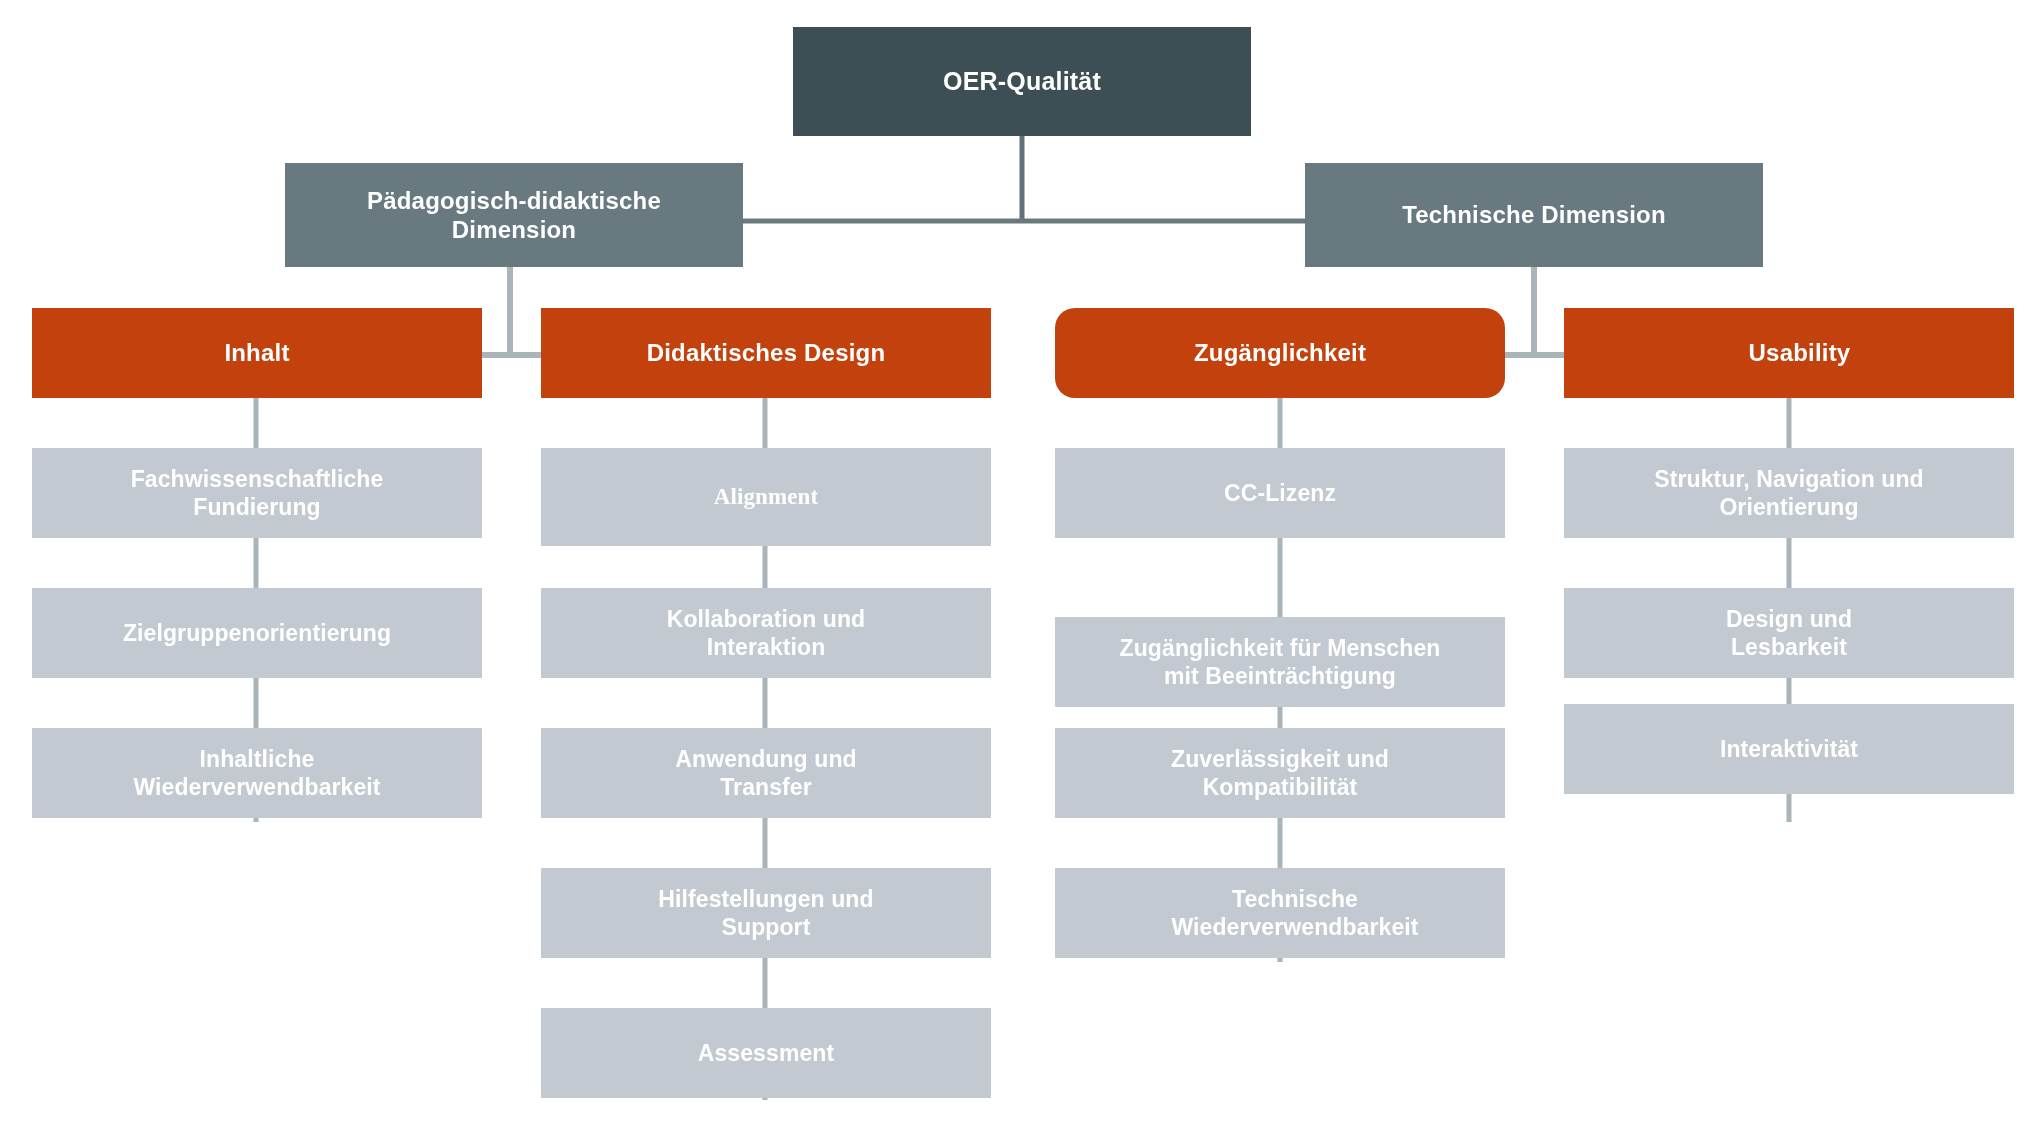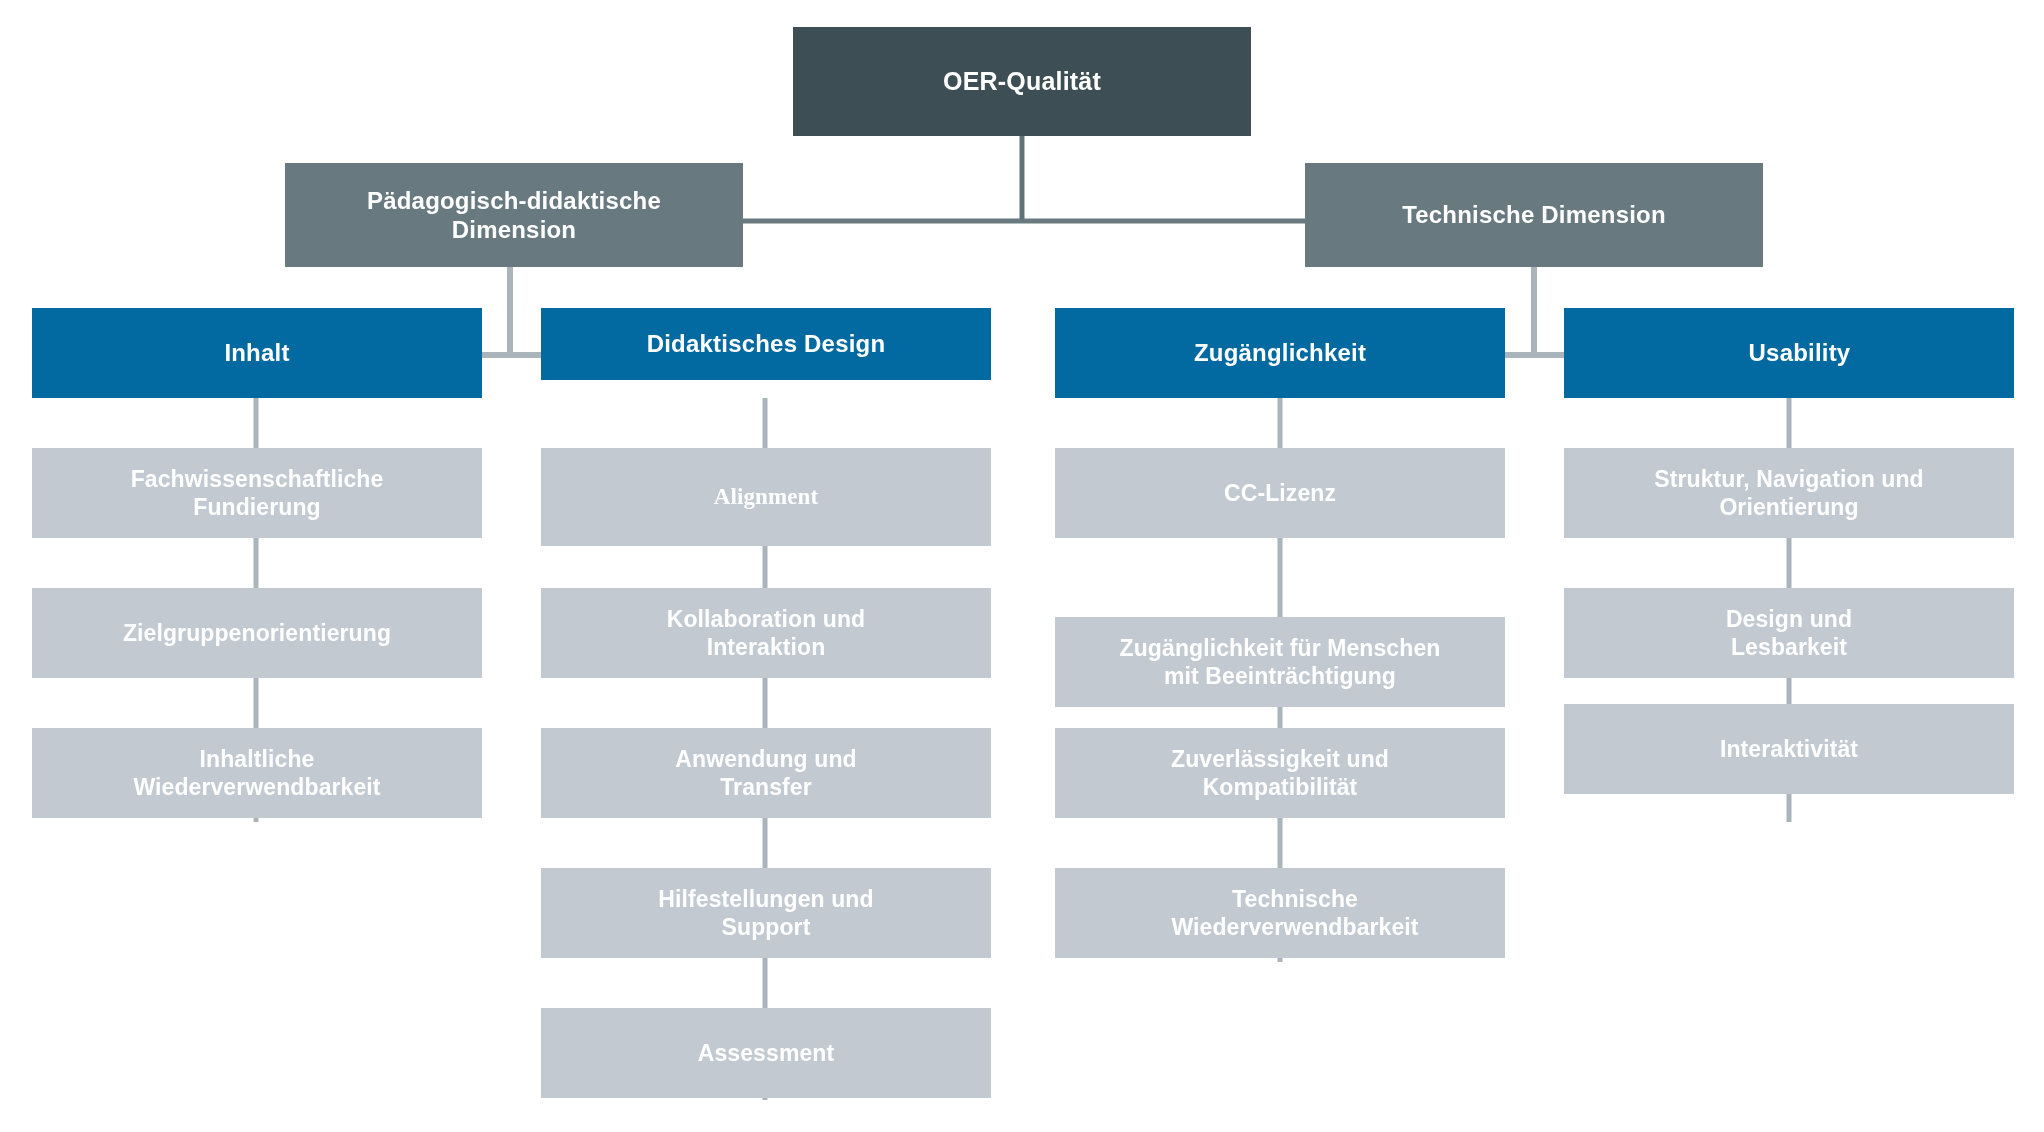--- a/index.html
+++ b/index.html
@@ -33,21 +33,21 @@
     font-weight: bold;
     line-height: 1.22;
     padding: 4px 10px;
   }
   .node-label {
     display: block;
     white-space: pre-line;
   }
   .lvl-root  { background: #3d4f55; font-size: 25px; letter-spacing: 0.2px; }
   .lvl-dim   { background: #687a80; font-size: 24px; letter-spacing: 0.2px; }
-  .lvl-cat   { background: #0369a1; font-size: 24px; letter-spacing: 0.2px; }
+  .lvl-cat   { background: #c2410c; font-size: 24px; letter-spacing: 0.2px; }
   .lvl-leaf  { background: #c2c9d0; font-size: 23px; letter-spacing: 0.1px; }
 </style>
 </head>
 <body>
 
 <div id="canvas">
 
   <svg id="connectors" viewBox="0 0 2044 1132" xmlns="http://www.w3.org/2000/svg">
     <g stroke="#5f7279" stroke-width="5" fill="none">
       <path d="M1022,136 L1022,221"></path>
@@ -78,24 +78,24 @@
 Dimension</span>
   </div>
 
   <div class="node lvl-dim" style="left:1305px; top:163px; width:458px; height:104px;">
     <span class="node-label">Technische Dimension</span>
   </div>
 
   <div class="node lvl-cat" style="left:32px; top:308px; width:450px; height:90px;">
     <span class="node-label">Inhalt</span>
   </div>
-  <div class="node lvl-cat" style="left:541px; top:308px; width:450px; height:72px;">
+  <div class="node lvl-cat" style="left:541px; top:308px; width:450px; height:90px;">
     <span class="node-label">Didaktisches Design</span>
   </div>
-  <div class="node lvl-cat" style="left:1055px; top:308px; width:450px; height:90px;">
+  <div class="node lvl-cat" style="left:1055px; top:308px; width:450px; height:90px;border-radius:20px;">
     <span class="node-label">Zugänglichkeit</span>
   </div>
   <div class="node lvl-cat" style="left:1564px; top:308px; width:450px; height:90px;padding-left:31px;">
     <span class="node-label">Usability</span>
   </div>
 
   <div class="node lvl-leaf" style="left:32px; top:448px; width:450px; height:90px;">
     <span class="node-label">Fachwissenschaftliche
 Fundierung</span>
   </div>

